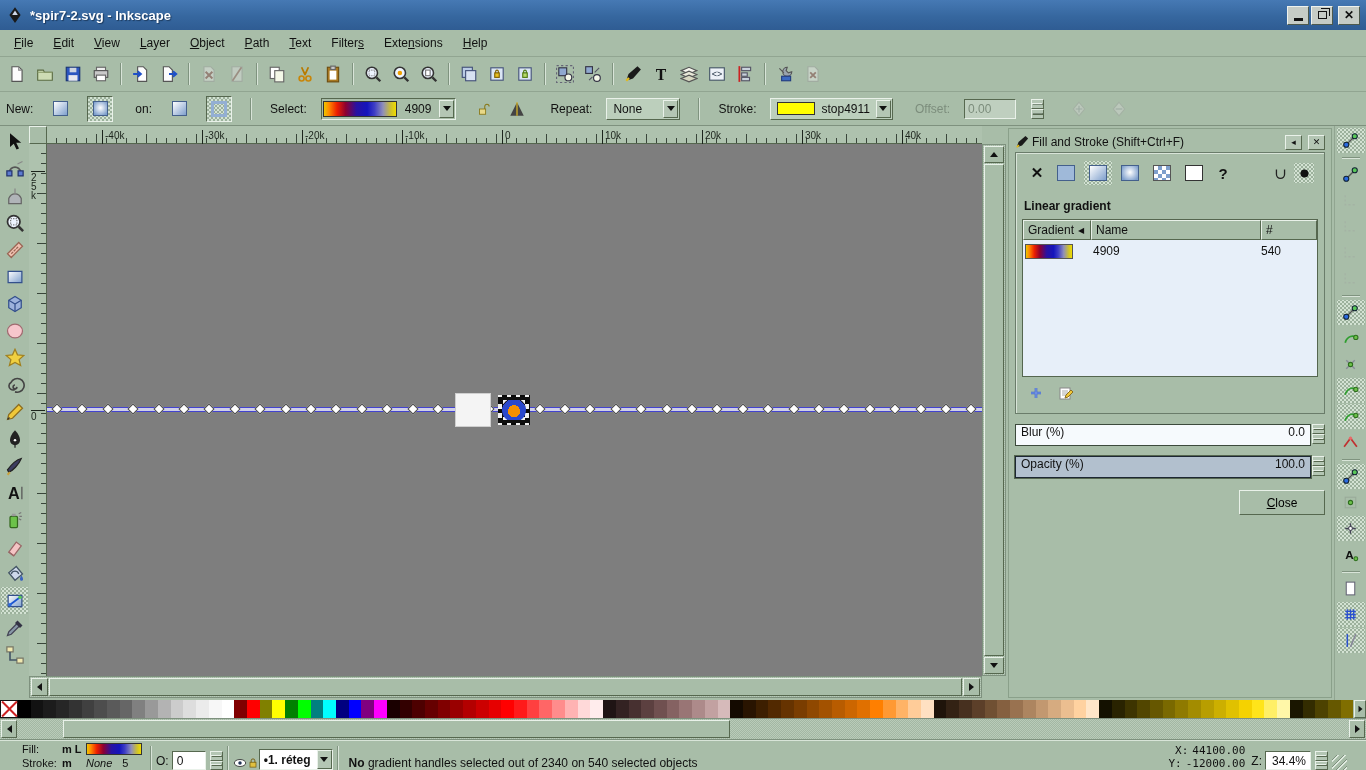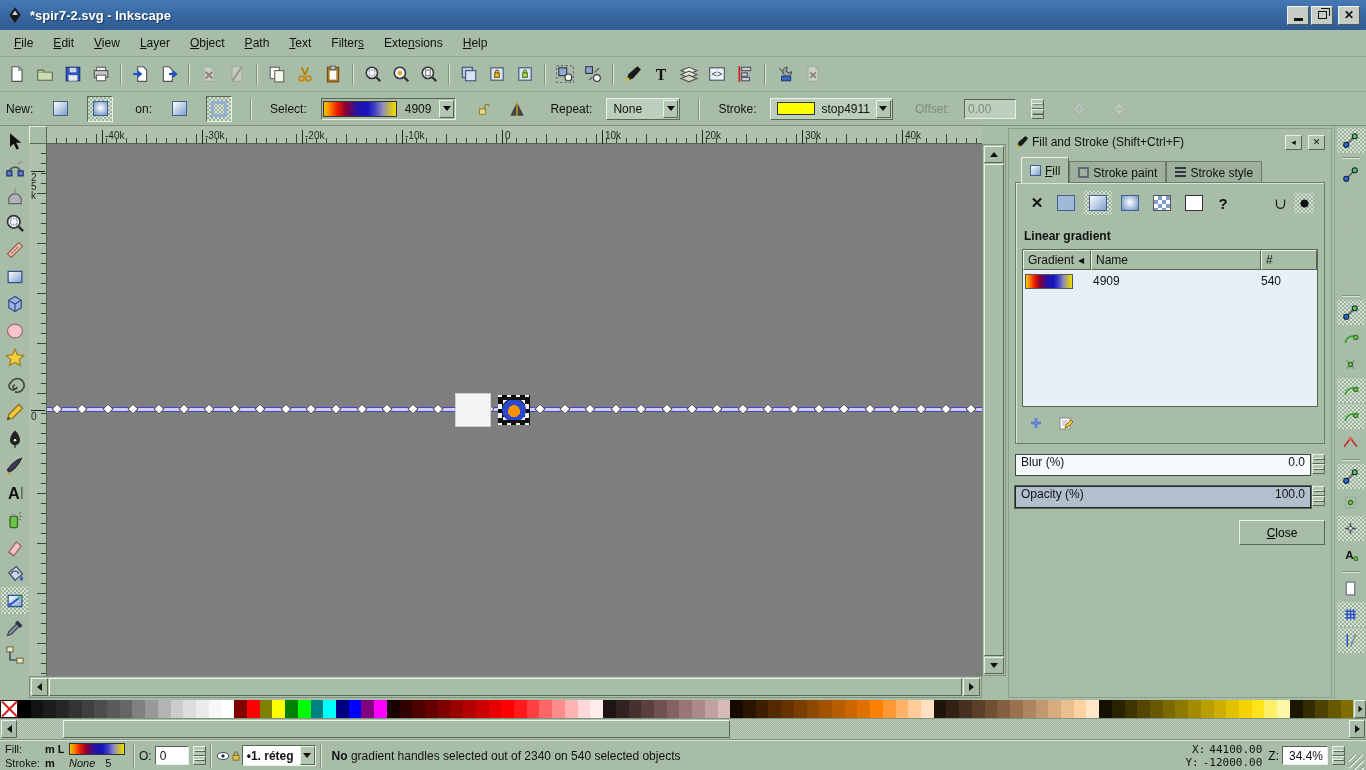--- a/index.html
+++ b/index.html
@@ -133,21 +133,21 @@
   .palette-row{position:absolute;left:0;top:700px;width:1366px;height:18px;display:flex;background:#a8bda8}
   .swatch-none{width:18px;height:18px;background:#fff;border:1px solid #111;position:relative}
   .swatch-none:before,.swatch-none:after{content:"";position:absolute;left:-2px;top:7px;width:21px;height:2px;background:#cc2222}
   .swatch-none:before{transform:rotate(45deg)}.swatch-none:after{transform:rotate(-45deg)}
   .swatches{flex:1;display:flex}
   .swatches div{flex:1}
   .palette-more{width:12px;display:flex;align-items:center;justify-content:center;background:#a8bda8;border:1px solid;border-color:#e9f1e9 #56684f #56684f #e9f1e9}
   .palette-scroll{position:absolute;left:0;top:718px;width:1366px;height:22px;background:repeating-conic-gradient(#b9cbb9 0% 25%,#a3b7a3 0% 50%) 0 0/2px 2px;border-top:1px solid #7e917e;border-bottom:1px solid #7e917e}
 
   
-  .statusbar{position:absolute;left:0;top:740px;width:1366px;height:30px;background:#a8bda8;border-top:1px solid #d8e4d8;display:flex;align-items:center;padding:0 2px}
+  .statusbar{position:absolute;left:0;top:740px;width:1366px;height:30px;background:#a8bda8;border-top:1px solid #d8e4d8;display:flex;align-items:flex-end;padding:0 19px}
   .sb-sep{width:2px;height:24px;margin:0 4px;border-left:1px solid #7f937f;border-right:1px solid #d8e4d8}
   .fs-grid{display:grid;grid-template-columns:40px 24px 60px;grid-auto-rows:14px;align-items:center;font-size:11px;padding-left:3px}
   .fs-lab{white-space:nowrap}
   .fs-mode{font-weight:bold}
   .fs-swatch{width:56px;height:12px;border:1px solid #333}
   .fs-strokeval{display:flex;gap:10px;font-size:11px}
   .fs-strokeval i{font-style:italic}
   .sb-cell{display:flex;align-items:center;gap:3px}
   .sb-entry{height:19px;background:#fff;border:1px solid;border-color:#56684f #e9f1e9 #e9f1e9 #56684f;display:flex;align-items:center;padding:0 4px}
   .layer-combo{height:21px;background:#fff;border:1px solid;border-color:#56684f #e9f1e9 #e9f1e9 #56684f;display:flex;align-items:center;padding-left:4px;font-weight:bold}
@@ -889,34 +889,20 @@
     <div class="panel">
       <div class="panel-title">
         <svg class="ic">
             <use href="#s-fs"></use>
           </svg>
         <span class="ptext">Fill and Stroke (Shift+Ctrl+F)</span>
         <div class="pt-spacer"></div>
         <div class="pt-btn">◂</div>
         <div class="pt-btn">✕</div>
       </div>
-      <div class="tabs">
-          <div class="tab active">
-            <span class="tab-ic "></span>
-            <span><u>F</u>ill</span>
-          </div>
-          <div class="tab">
-            <span class="tab-ic outline"></span>
-            <span>Stroke paint</span>
-          </div>
-          <div class="tab">
-            <span class="tab-ic lines"></span>
-            <span>Stroke style</span>
-          </div>
-        </div>
       <div class="groupbox">
         <div class="fill-types">
             <div class="ft-glyph">✕</div>
             <div class="ft-btn">
               <div class="ft-sq flat"></div>
             </div>
             <div class="ft-btn pressed">
               <div class="ft-sq lin"></div>
             </div>
             <div class="ft-btn">

